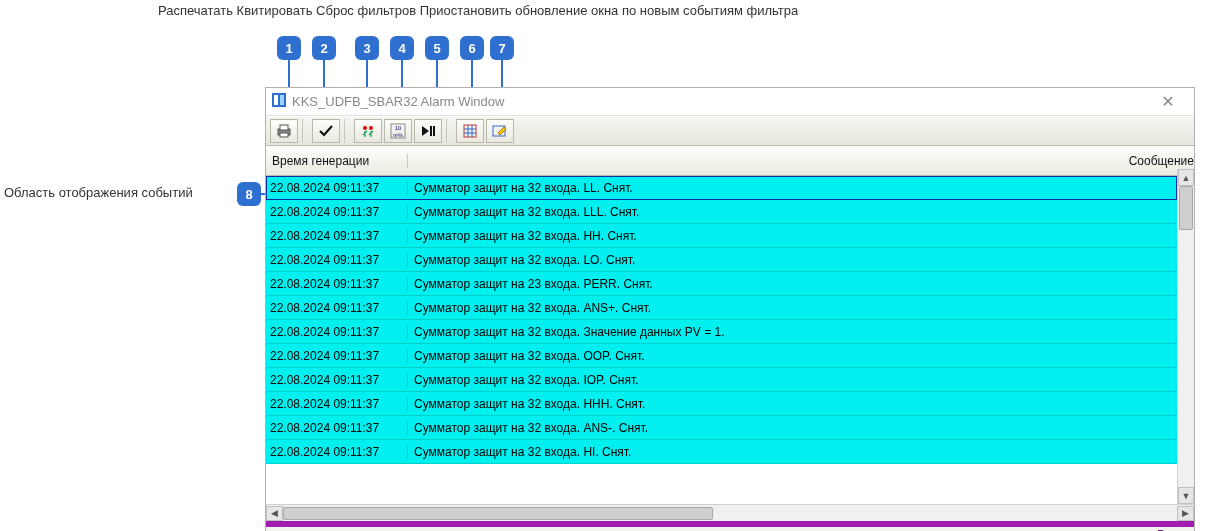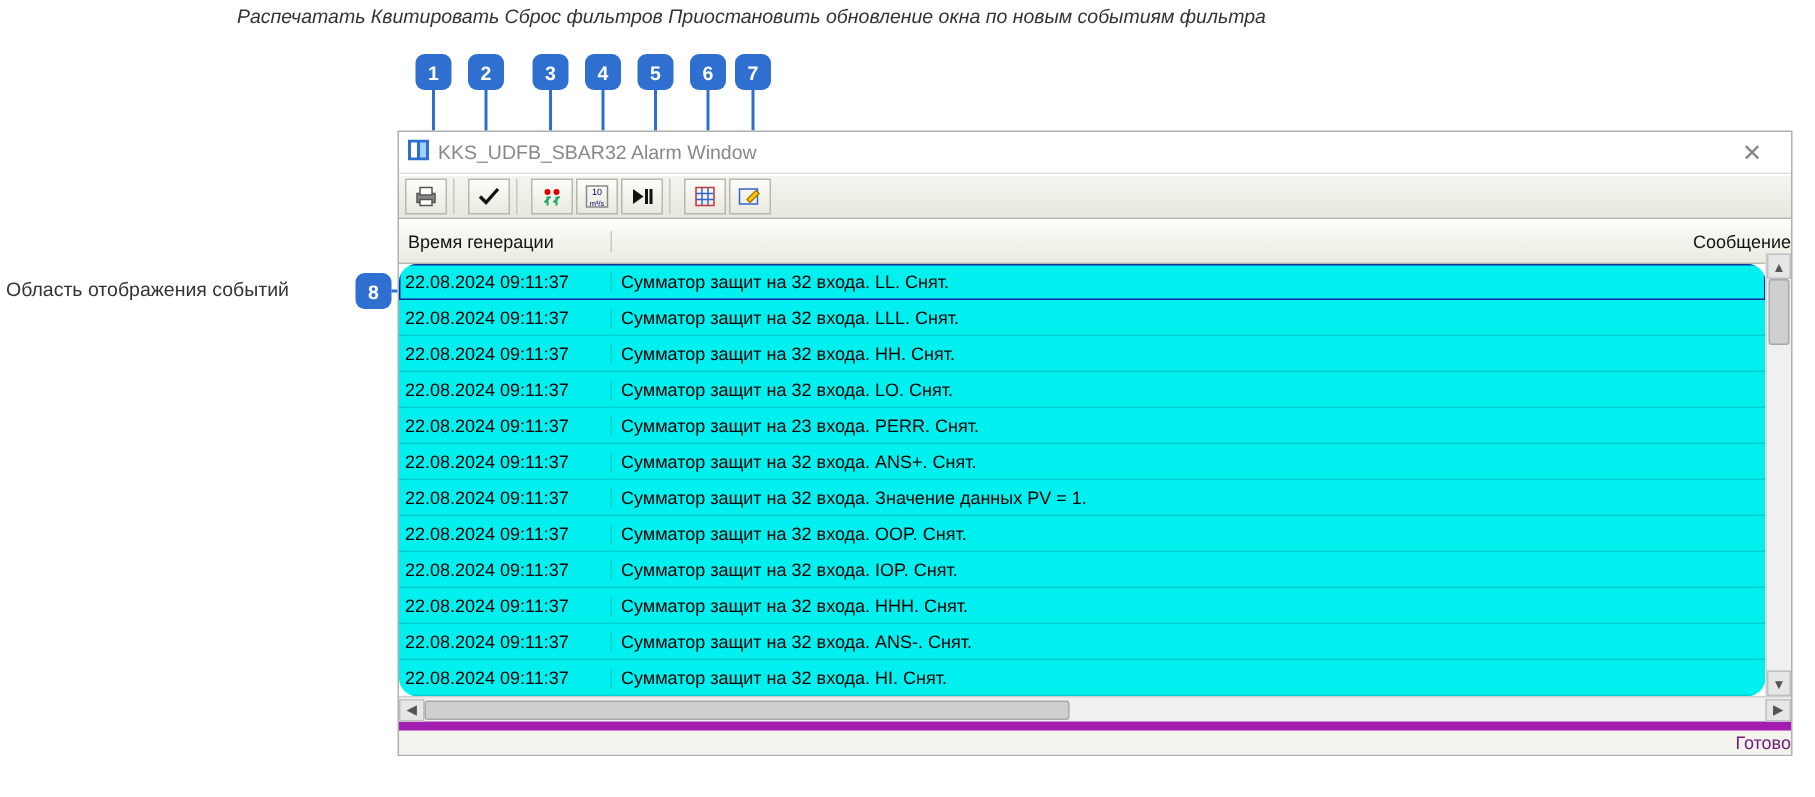--- a/index.html
+++ b/index.html
@@ -14,21 +14,20 @@
     position: relative;
     overflow: hidden;
   }
   
   .top-label {
     position: absolute;
     top: 3px; left: 158px;
     font-size: 13px;
     color: #333;
     white-space: nowrap;
-    font-style: italic;
   }
   
   .badge, .badge-row .badge {
     display: inline-flex;
     align-items: center;
     justify-content: center;
     width: 24px; height: 24px;
     background: #2f6fd0;
     color: #fff;
     border-radius: 6px;
@@ -128,25 +127,24 @@
     align-items: center;
     font-size: 12px;
     color: #111;
   }
   .col-time-h {
     width: 142px; padding-left: 6px;
     border-right: 1px solid #c8c8bf;
   }
   .col-msg-h { flex: 1; text-align: right; }
   .rows {
-    height: 288px;
+    height: 328px;
     overflow: hidden;
     position: relative;
     margin-right: 17px; 
-    border-radius: 12px;
   }
   .row {
     display: flex;
     height: 24px;
     background: #00f0f0;
     border-bottom: 1px solid #00d0d0;
     align-items: center;
     font-size: 12px;
     color: #000;
   }

